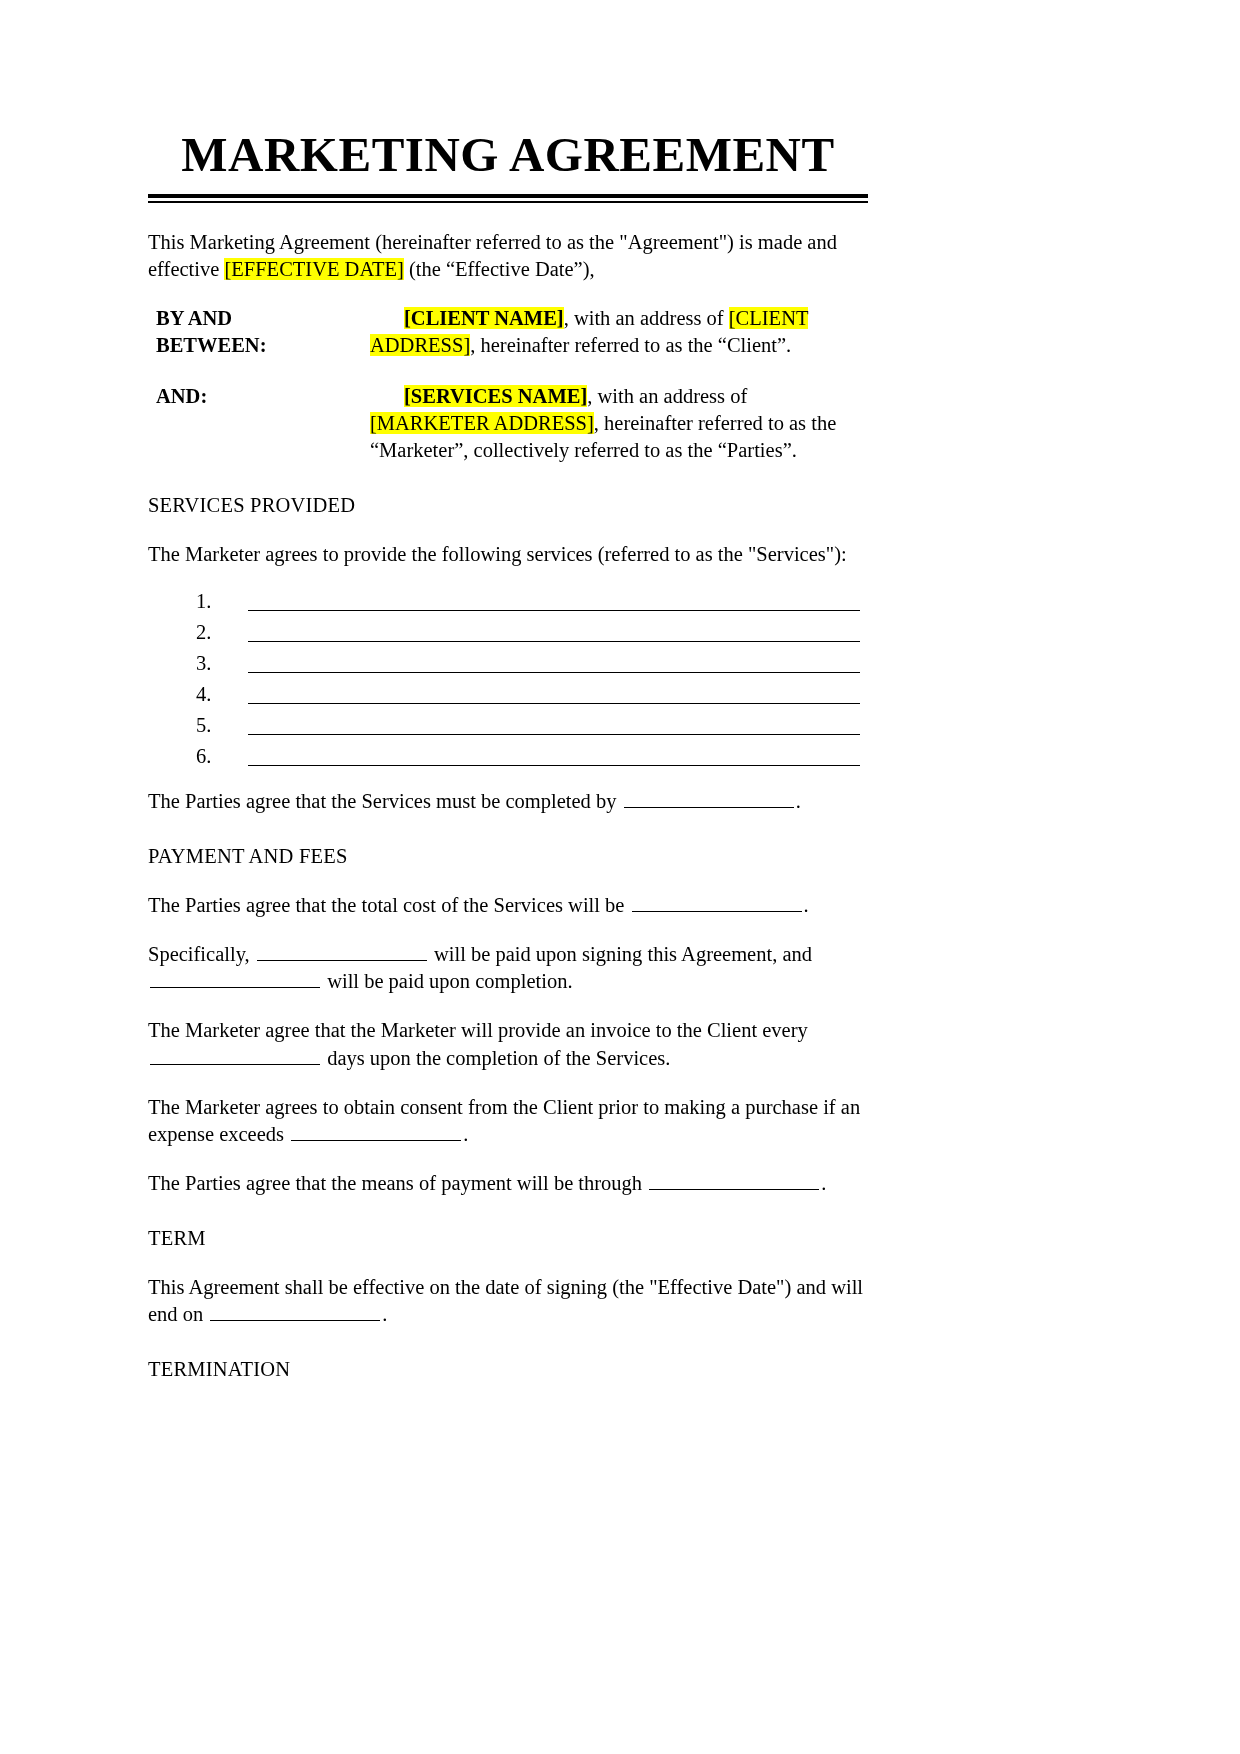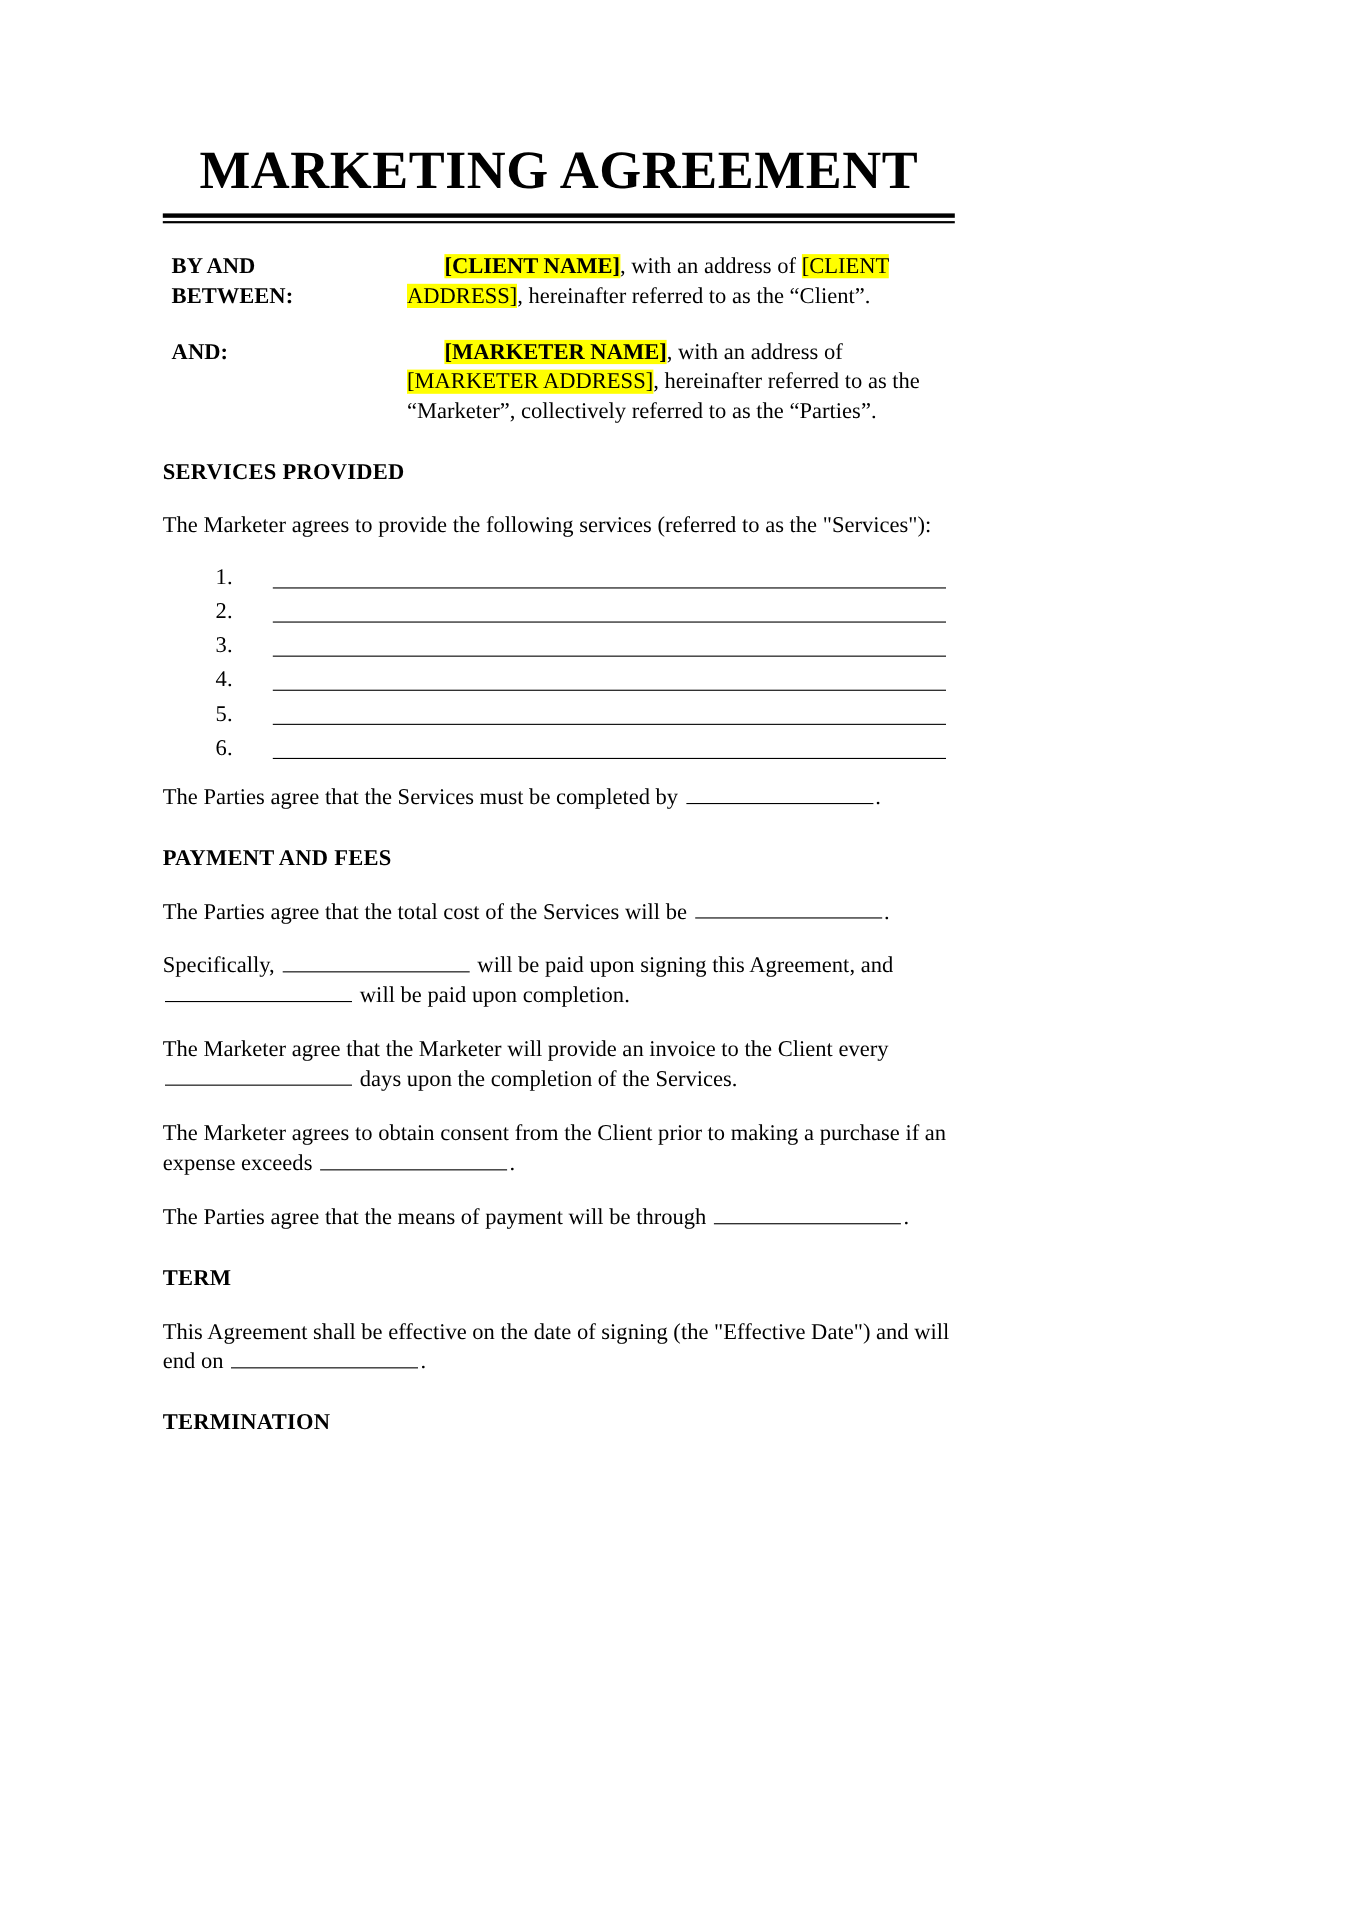--- a/index.html
+++ b/index.html
@@ -66,21 +66,21 @@
     padding-left: 8px;
     box-sizing: border-box;
   }
   .party-body {
     flex: 1;
     font-size: 20.5px;
     line-height: 1.32;
   }
   h2.section-heading {
     font-size: 20.5px;
-    font-weight: bold;
+    font-weight: normal;
     margin: 30px 0 24px 0;
     letter-spacing: 0.2px;
   }
   ol.services-list {
     margin: 0 0 22px 0;
     padding: 0 0 0 48px;
     list-style: none;
     counter-reset: svc;
   }
   ol.services-list li {
@@ -118,32 +118,35 @@
 
 <div class="page">
 
   <h1 class="doc-title">MARKETING AGREEMENT</h1>
 
   <div class="title-rules">
     <div class="rule-thick"></div>
     <div class="rule-thin"></div>
   </div>
 
+  <p class="body-text">
+    <span>This Marketing Agreement (hereinafter referred to as the "Agreement") is made and effective </span><span class="hl">[EFFECTIVE DATE]</span><span> (the “Effective Date”),</span>
+  </p>
 
   <div class="party-block">
     <div class="party-label">BY AND<br>BETWEEN:</div>
     <div class="party-body">
       <span class="hl b">[CLIENT NAME]</span><span>, with an address of </span><span class="hl">[CLIENT ADDRESS]</span><span>, hereinafter referred to as the “Client”.</span>
     </div>
   </div>
 
   <div class="party-block">
     <div class="party-label">AND:</div>
     <div class="party-body">
-      <span class="hl b">[MARKETER NAME]</span><span>, with an address of </span><span class="hl">[MARKETER ADDRESS]</span><span>, hereinafter referred to as the “Marketer”, collectively referred to as the “Parties”.</span>
+      <span class="hl b">[SERVICES NAME]</span><span>, with an address of </span><span class="hl">[MARKETER ADDRESS]</span><span>, hereinafter referred to as the “Marketer”, collectively referred to as the “Parties”.</span>
     </div>
   </div>
 
   <h2 class="section-heading">SERVICES PROVIDED</h2>
 
   <p class="body-text">The Marketer agrees to provide the following services (referred to as the "Services"):</p>
 
   <ol class="services-list">
     <li>
         <span class="svc-line"></span>

